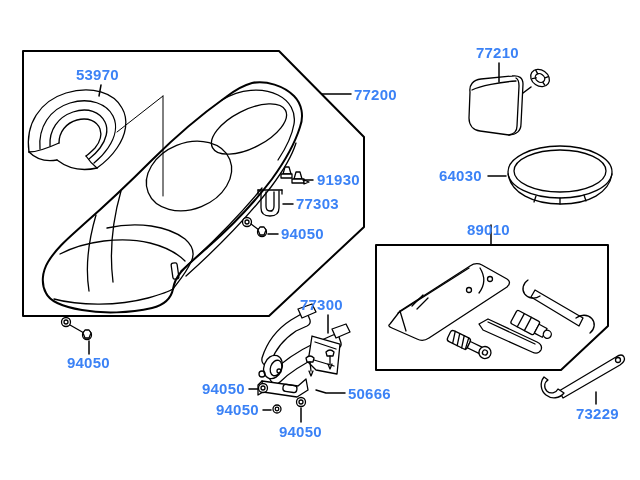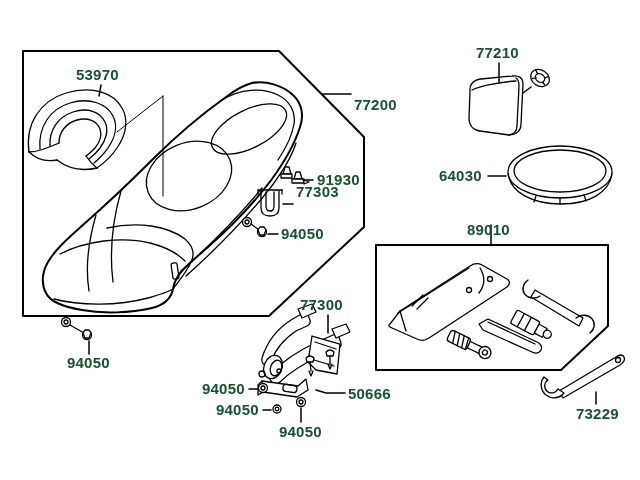--- a/index.html
+++ b/index.html
@@ -3,21 +3,21 @@
 <meta charset="utf-8">
 <style>
   html,body{margin:0;padding:0;background:#fff;}
   .canvas{
     position:relative;width:640px;height:480px;background:#ffffff;
     font-family:"Liberation Sans",sans-serif;overflow:hidden;
   }
   .canvas svg{position:absolute;left:0;top:0;}
   .part-label{
     position:absolute;font-weight:bold;font-size:15px;line-height:15px;
-    color:#14532d;white-space:nowrap;letter-spacing:0.2px;
+    color:#3b82f6;white-space:nowrap;letter-spacing:0.2px;
   }
 </style>
 </head>
 <body>
 
 <div class="canvas">
 
   <svg width="640" height="480" viewBox="0 0 640 480">
     <g fill="none" stroke="#000" stroke-width="1.3" stroke-linecap="round" stroke-linejoin="round">
 
@@ -201,23 +201,23 @@
         <path d="M 89,341 L 89,354"></path>
         <path d="M 249,389 L 258,389"></path>
         <path d="M 263,410 L 271,410"></path>
         <path d="M 301,408 L 301,422"></path>
         <path d="M 596,392 L 596,404"></path>
       </g>
     </g>
   </svg>
 
   <div class="part-label" style="left:76px;top:67px">53970</div>
-  <div class="part-label" style="left:354px;top:97px">77200</div>
+  <div class="part-label" style="left:354px;top:87px">77200</div>
   <div class="part-label" style="left:317px;top:172px">91930</div>
-  <div class="part-label" style="left:296px;top:184px">77303</div>
+  <div class="part-label" style="left:296px;top:196px">77303</div>
   <div class="part-label" style="left:281px;top:226px">94050</div>
   <div class="part-label" style="left:476px;top:45px">77210</div>
   <div class="part-label" style="left:439px;top:168px">64030</div>
   <div class="part-label" style="left:467px;top:222px">89010</div>
   <div class="part-label" style="left:300px;top:297px">77300</div>
   <div class="part-label" style="left:67px;top:355px">94050</div>
   <div class="part-label" style="left:202px;top:381px">94050</div>
   <div class="part-label" style="left:216px;top:402px">94050</div>
   <div class="part-label" style="left:279px;top:424px">94050</div>
   <div class="part-label" style="left:348px;top:386px">50666</div>

